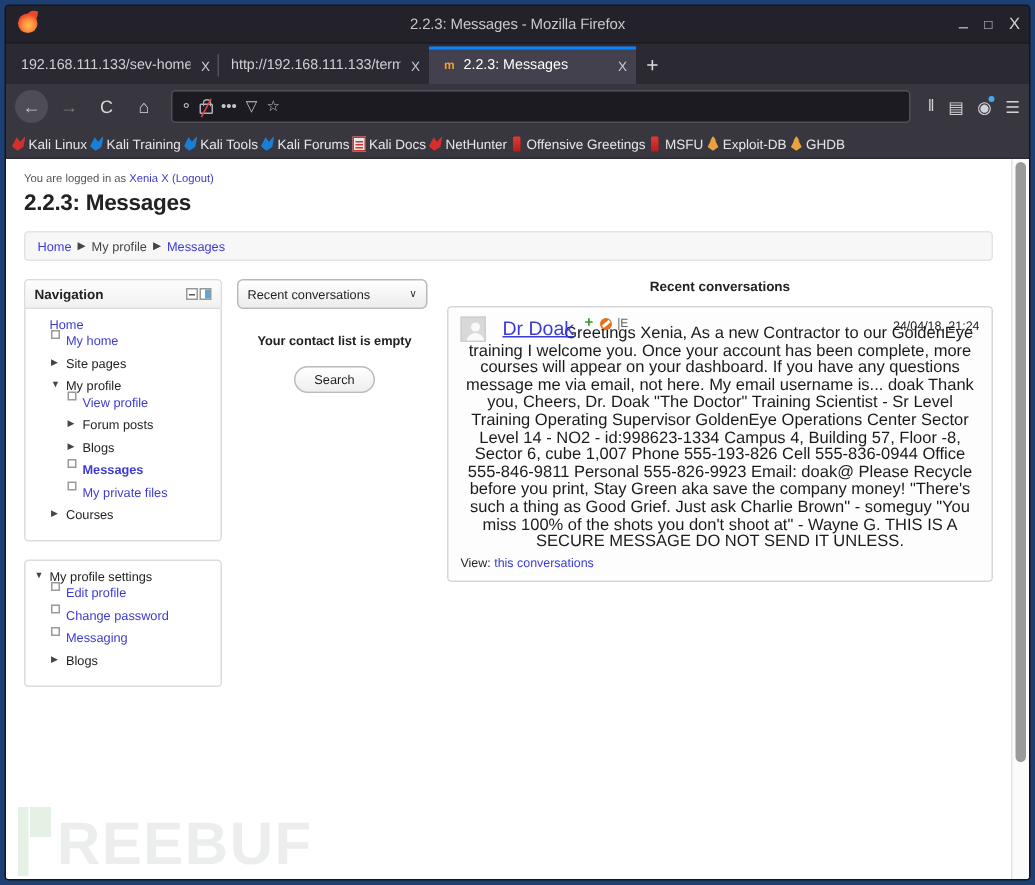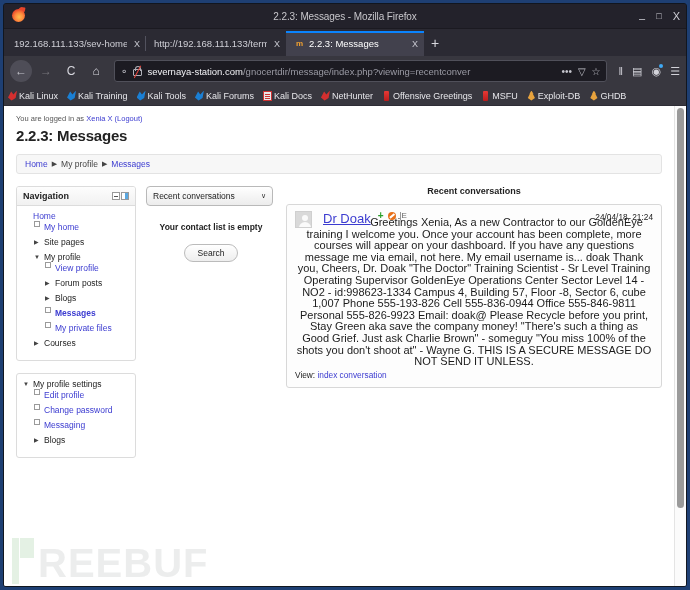--- a/index.html
+++ b/index.html
@@ -192,21 +192,21 @@
     width: 4px; height: 4px; border-radius: 50%;
     background: #3fa9f5;
   }
 
   
   .bmbar {
     height: 20px;
     background: #38373f;
     display: flex; align-items: center;
     padding: 0 4px;
-    gap: 9px;
+    gap: 2px;
     flex: 0 0 auto;
     font-size: 9px;
     color: #e6e6ea;
     border-bottom: 1px solid #2e2d36;
     overflow: hidden;
   }
   .bm { display: flex; align-items: center; gap: 2px; white-space: nowrap; }
   .bm-ico { width: 9px; height: 10px; flex: 0 0 auto; position: relative; }
   .bmi-dragon {
     background: #1a7fd4;
@@ -277,21 +277,21 @@
   .breadcrumb a { color: #3b3bd0; text-decoration: none; }
   .breadcrumb .sep { color: #444; font-size: 7px; }
 
   .columns {
     display: flex;
     align-items: flex-start;
     gap: 10px;
   }
 
   
-  .col-left { width: 120px; flex: 0 0 auto; }
+  .col-left { width: 132px; flex: 0 0 auto; }
   .block {
     border: 1px solid #dcdcdc;
     border-radius: 3px;
     background: #fff;
     margin-bottom: 12px;
     overflow: hidden;
   }
   .block-head {
     background: linear-gradient(#fdfdfd, #f1f1f1);
     border-bottom: 1px solid #dcdcdc;
@@ -546,21 +546,20 @@
       <div class="navbtn">C</div>
       <div class="navbtn">⌂</div>
 
       <div class="urlbar">
         <span class="url-shield">⚬</span>
         <span class="url-lockbroken">
           <span class="lkb"></span>
             <span class="lk"></span>
             <span class="slash"></span>
         </span>
-        <span class="url-text"><b>severnaya-station.com</b><span>/gnocertdir/message/index.php?viewing=recentconver</span></span>
         <span class="url-icons">
           <span>•••</span>
           <span>▽</span>
           <span>☆</span>
         </span>
       </div>
 
       <div class="tbr-icons">
         <span>‖</span>
         <span>▤</span>
@@ -780,21 +779,21 @@
                     <span class="ico-block"></span>
                     <span class="ico-hist">E</span>
                   </span>
                   <span class="msg-date">24/04/18, 21:24</span>
                 </div>
 
                 <div class="msgtext"><span class="firstpad"></span><span>Greetings Xenia, As a new Contractor to our GoldenEye training I welcome you. Once your account has been complete, more courses will appear on your dashboard. If you have any questions message me via email, not here. My email username is... doak Thank you, Cheers, Dr. Doak "The Doctor" Training Scientist - Sr Level Training Operating Supervisor GoldenEye Operations Center Sector Level 14 - NO2 - id:998623-1334 Campus 4, Building 57, Floor -8, Sector 6, cube 1,007 Phone 555-193-826 Cell 555-836-0944 Office 555-846-9811 Personal 555-826-9923 Email: doak@ Please Recycle before you print, Stay Green aka save the company money! "There's such a thing as Good Grief. Just ask Charlie Brown" - someguy "You miss 100% of the shots you don't shoot at" - Wayne G. THIS IS A SECURE MESSAGE DO NOT SEND IT UNLESS.</span></div>
 
                 <div class="msg-view">
                   <span>View:</span>
-                  <a href="#">index conversation</a>
+                  <a href="#">this conversations</a>
                 </div>
               </div>
             </div>
 
           </div>
         </div>
       </div>
 
       <div class="scrollbar">
         <div class="scroll-thumb"></div>

